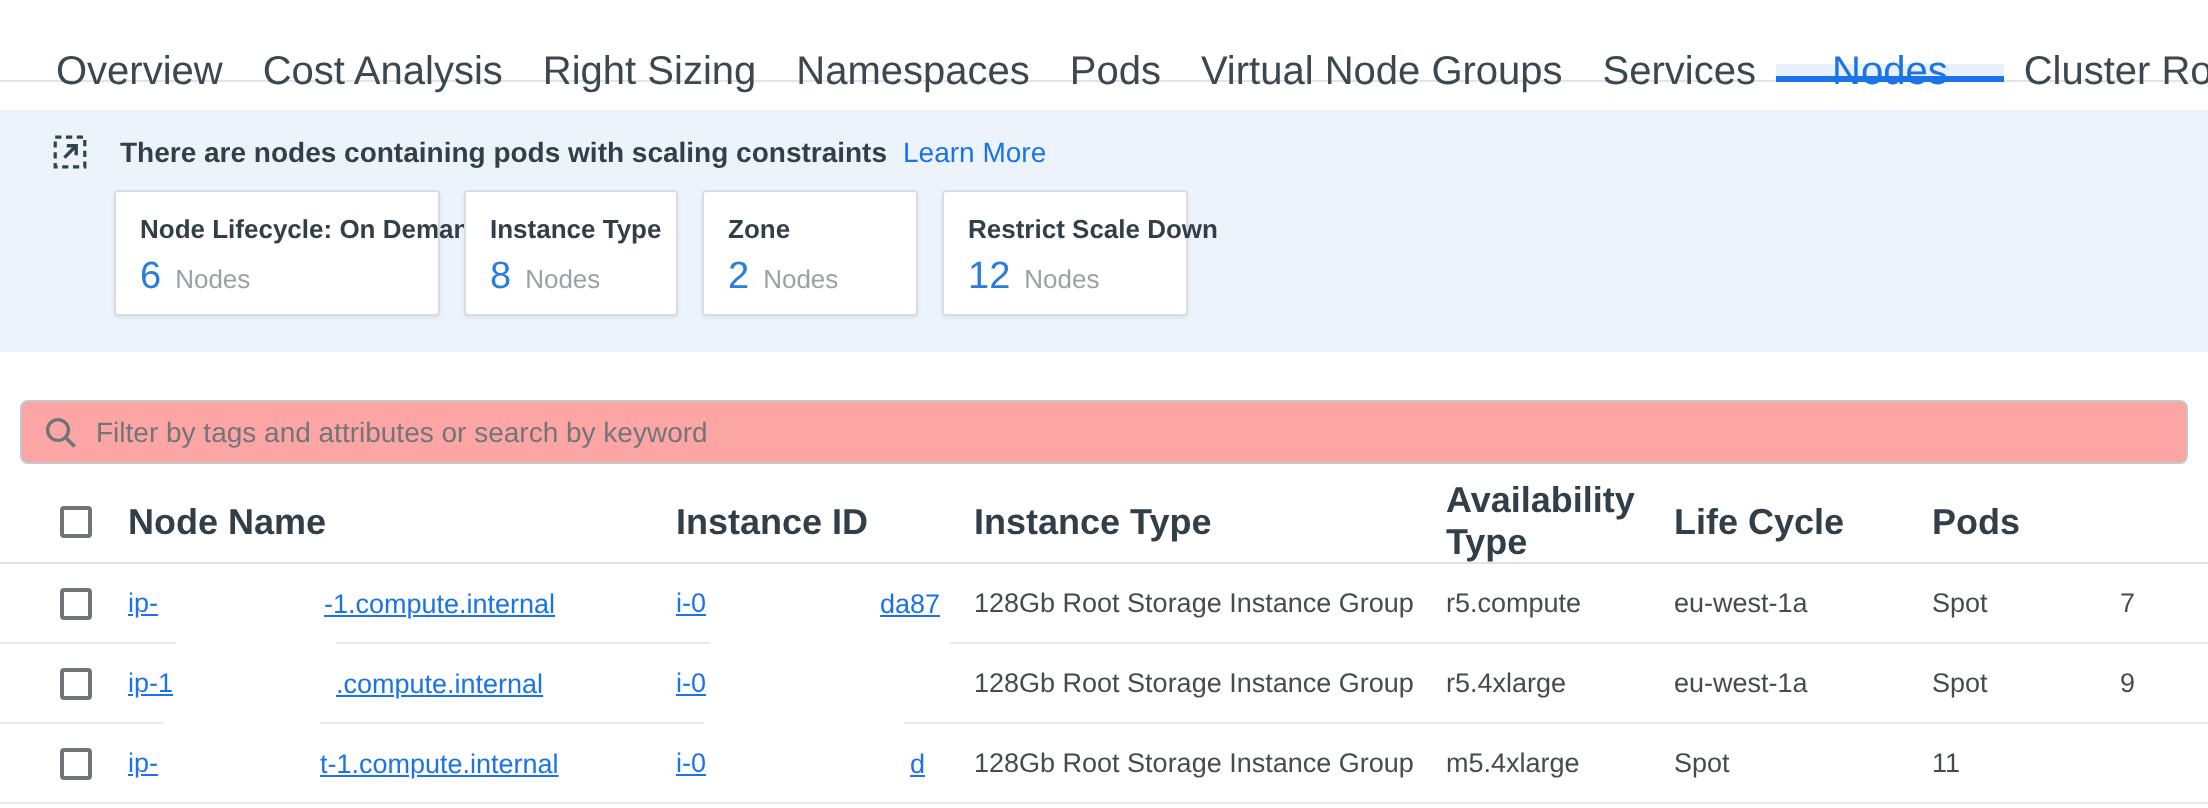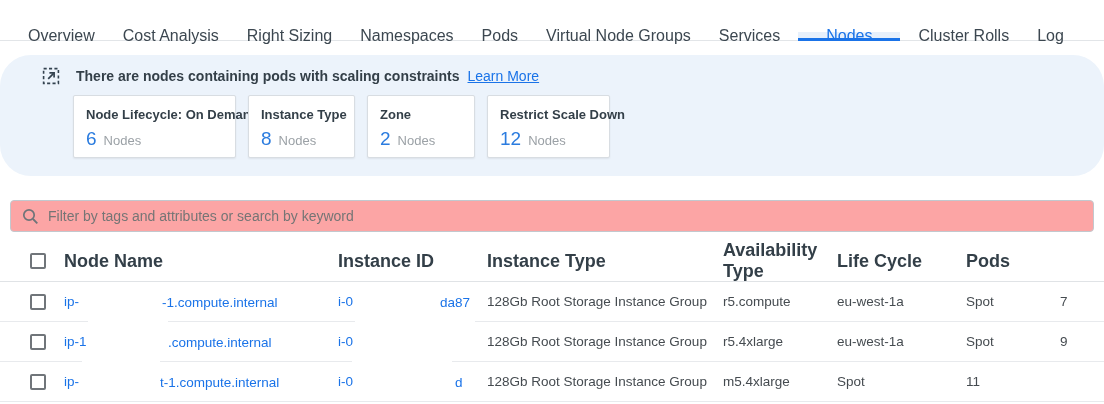--- a/index.html
+++ b/index.html
@@ -2,32 +2,32 @@
 <html><head>
 <meta charset="utf-8">
 <style>
   * { box-sizing: border-box; margin: 0; padding: 0; }
   html,body { width: 1104px; height: 404px; overflow: hidden; background: #fff;
     font-family: "Liberation Sans", sans-serif; color: #37424c; }
 
   
   .tabbar { display: flex; justify-content: space-between; align-items: stretch;
     height: 41px; border-bottom: 1px solid #e2e5e8; padding: 0 30px 0 18px; }
-  .tab { display: flex; align-items: center; padding: 0 10px; font-size: 16px;
+  .tab { display: flex; align-items: center; padding: 0 10px; font-size: 20px;
     color: #3c4750; cursor: pointer; position: relative; white-space: nowrap; margin-top: 32px; }
   .tab.active { background: #e7f0fb; color: #1a73e8; padding: 0 28px; }
   .tab.active::after { content: ""; position: absolute; left: 0; right: 0;
     bottom: -1px; height: 3px; background: #1a73e8; }
 
   
-  .banner { margin-top: 14px; background: #ecf3fb; padding: 9px 0 18px 16px; border-radius: 31px; }
+  .banner { margin-top: 14px; background: #ecf3fb; padding: 9px 0 18px 0; }
   .banner-head { display: flex; align-items: center; padding: 2px 0 9px 25px; }
   .banner-icon { width: 20px; height: 20px; margin-right: 15px; flex: none; }
   .banner-msg { font-size: 14px; font-weight: 700; color: #333f48; }
-  .banner-link { font-size: 14px; color: #1a73e8; text-decoration: underline;
+  .banner-link { font-size: 14px; color: #1a73e8; 
     margin-left: 8px; cursor: pointer; }
   .cards { display: flex; gap: 12px; margin-left: 57px; }
   .card { background: #fff; border: 1px solid #d8dde2; border-radius: 2px;
     box-shadow: 0 1px 2px rgba(0,0,0,.07); padding: 11px 12px 0; height: 63px; }
   .card:nth-child(1) { width: 163px; }
   .card:nth-child(2) { width: 107px; }
   .card:nth-child(3) { width: 108px; }
   .card:nth-child(4) { width: 123px; }
   .card-title { font-size: 13px; font-weight: 700; color: #333f48; white-space: nowrap; }
   .card-valrow { margin-top: 6px; display: flex; align-items: baseline; gap: 7px; }
@@ -50,21 +50,21 @@
     align-items: center; }
   .thead { height: 42px; border-bottom: 1px solid #e0e3e6; font-size: 18px;
     font-weight: 700; color: #333f48; }
   .row { height: 40px; border-bottom: 1px solid #e8eaed; position: relative;
     font-size: 13.5px; color: #454b50; }
   .cb-cell { padding-left: 30px; }
   .cb { display: block; width: 16px; height: 16px; border: 2px solid #70757a;
     border-radius: 2px; background: #fff; cursor: pointer; }
   .cell-name, .cell-id { position: relative; height: 100%; display: flex;
     align-items: center; color: #1a73e8; }
-  .frag { position: relative; z-index: 3; cursor: pointer; white-space: nowrap; }
+  .frag { position: relative; z-index: 3; cursor: pointer; white-space: nowrap; text-decoration: underline; }
   .suffix { position: absolute; top: 50%; transform: translateY(-50%); }
   .r1 .name-suffix { left: 98px; }
   .r2 .name-suffix { left: 104px; }
   .r3 .name-suffix { left: 96px; }
   .r1 .id-suffix { left: 102px; }
   .r3 .id-suffix { left: 117px; }
   
   .redact { position: absolute; background: #fff; height: 30px; z-index: 2; }
   .r1 .redact { top: 3px; }
   .r2 .redact, .r3 .redact { top: -3px; }

